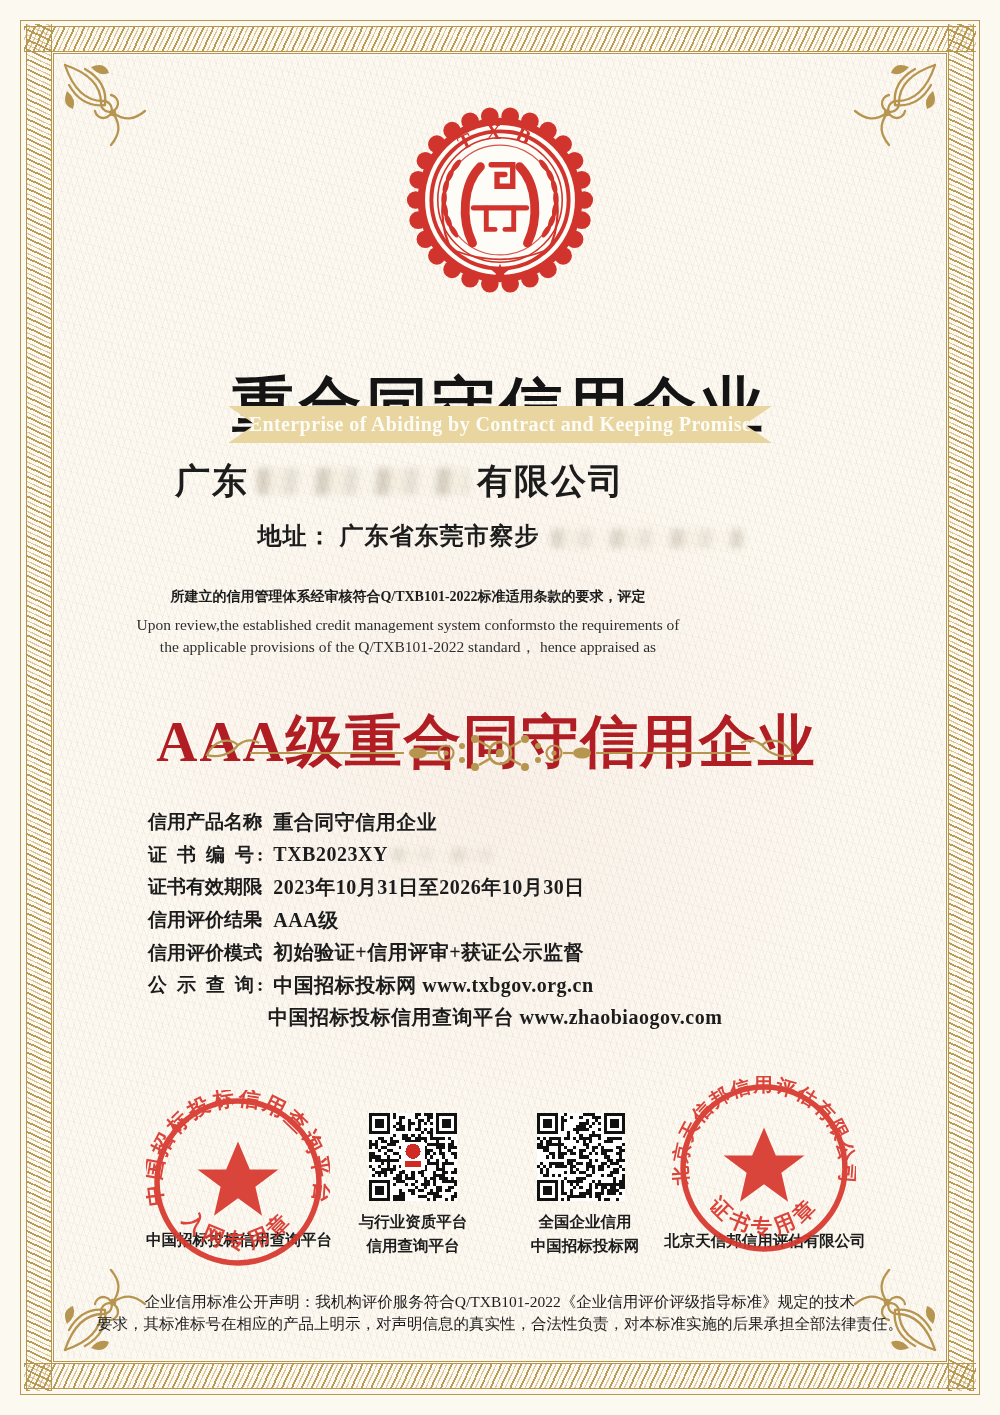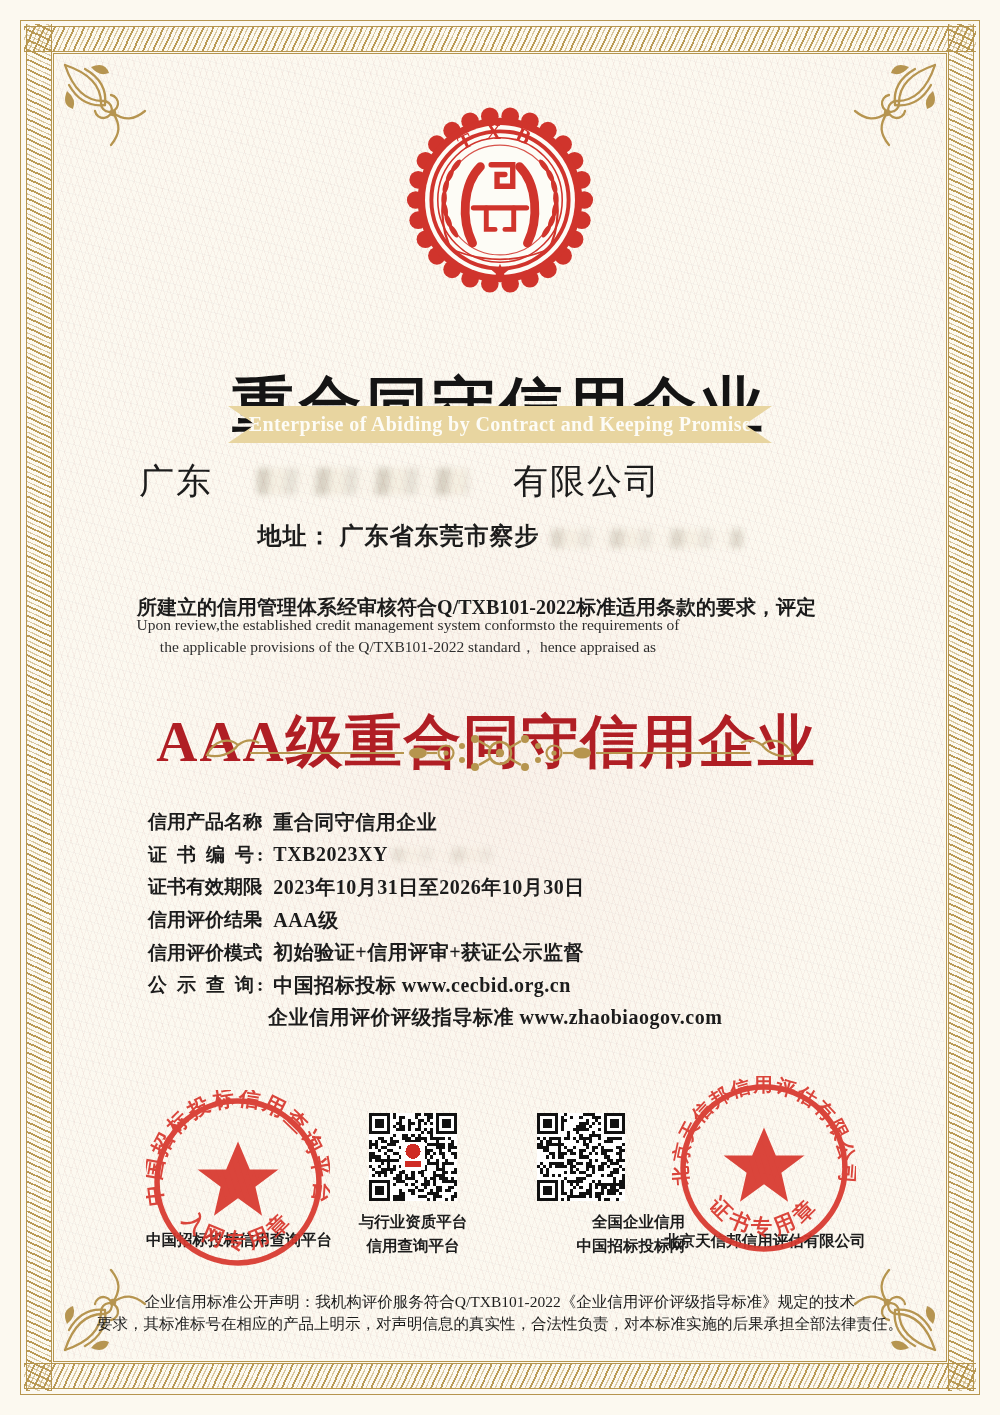--- a/index.html
+++ b/index.html
@@ -27,28 +27,28 @@
       repeating-linear-gradient(14deg,rgba(150,150,165,.055) 0 1px,transparent 1px 9px);}
   
   .seal{position:absolute;left:402px;top:102px;width:196px;height:196px;}
   .title{position:absolute;left:0;width:1000px;top:322px;text-align:center;font-size:62px;
          font-weight:bold;letter-spacing:5px;color:#141414;white-space:nowrap;}
   .banner{position:absolute;left:228px;top:406px;width:544px;height:37px;background:#e8d5a0;
           clip-path:polygon(0% 0%,100% 0%,95% 50%,100% 100%,0% 100%,5% 50%);
           display:flex;align-items:center;justify-content:center;}
   .banner span{color:#fdfcf6;font-size:20px;font-weight:bold;letter-spacing:.4px;}
   .company{position:absolute;left:0;width:800px;top:458px;display:flex;justify-content:center;
-           align-items:center;font-size:35px;font-weight:normal;letter-spacing:2px;white-space:nowrap;gap:36px;}
+           align-items:center;font-size:35px;font-weight:bold;letter-spacing:2px;white-space:nowrap;}
   .redact{display:inline-block;border-radius:4px;filter:blur(3px);
           background:repeating-linear-gradient(95deg,rgba(125,112,85,.28) 0 13px,rgba(205,190,150,.14) 13px 29px,rgba(150,140,120,.2) 29px 41px,rgba(230,220,190,.08) 41px 60px);}
   .r-company{width:212px;height:27px;margin:0 8px;}
   .address{position:absolute;left:0;width:1000px;top:520px;text-align:center;font-size:24px;
            font-weight:bold;letter-spacing:1px;white-space:nowrap;}
   .r-address{width:192px;height:19px;vertical-align:middle;margin-left:4px;opacity:.8;}
-  .stmt-zh{position:absolute;left:0;width:816px;top:574px;text-align:right;font-size:20px;font-weight:bold;}
+  .stmt-zh{position:absolute;left:0;width:816px;top:574px;text-align:center;font-size:14px;font-weight:bold;}
   .stmt-en{position:absolute;left:0;width:816px;text-align:center;font-size:15.5px;color:#2e2e2e;}
   .en1{top:600px;} .en2{top:621px;}
   .grade{position:absolute;left:0;width:957px;top:657px;text-align:center;font-size:57px;
          font-weight:bold;letter-spacing:2px;color:#b01e24;white-space:nowrap;padding-left:8px;}
   .divider{position:absolute;left:200px;top:731px;width:600px;height:44px;}
   
   .fields{position:absolute;left:148px;top:806px;width:720px;}
   .frow{height:32.6px;display:flex;align-items:center;font-weight:bold;}
   .jlabel{display:inline-flex;justify-content:space-between;width:106px;font-size:19px;}
   .colon{margin:0 10px 0 3px;font-size:19px;}
@@ -57,21 +57,21 @@
   .extra{padding-left:120px;font-size:18.5px;}
   
   .stamp{position:absolute;width:184px;height:184px;z-index:3;opacity:.93;}
   .st1{left:146px;top:1090px;} .st2{left:672px;top:1076px;}
   .stamp text{font-weight:bold;fill:#d8382e;font-family:"Liberation Serif","DejaVu Serif",serif;}
   .qr{position:absolute;width:88px;height:88px;z-index:2;}
   .qr1{left:369px;top:1113px;} .qr2{left:537px;top:1113px;}
   .cap{position:absolute;text-align:center;font-weight:bold;font-size:15.5px;z-index:1;white-space:nowrap;}
   .cap-st1{left:99px;top:1230px;width:280px;}
   .cap-qr1{left:313px;top:1210px;width:200px;line-height:24px;}
-  .cap-qr2{left:485px;top:1210px;width:200px;line-height:24px;text-align:right;}
+  .cap-qr2{left:485px;top:1210px;width:200px;line-height:24px;}
   .cap-st2{left:610px;top:1231px;width:310px;}
   .declaration{position:absolute;left:80px;top:1291px;width:840px;text-align:center;
                font-size:15.5px;font-weight:normal;line-height:22px;}
 </style>
 </head>
 <body>
 
 <div class="page">
 
   <div class="frame-outer"></div>
@@ -286,24 +286,24 @@
       <span class="fval">初始验证+信用评审+获证公示监督</span>
     </div>
     <div class="frow">
       <span class="jlabel">
           <span>公</span>
           <span>示</span>
           <span>查</span>
           <span>询</span>
         </span>
       <span class="colon">:</span>
-      <span class="fval">中国招标投标 www.cecbid.org.cn</span>
+      <span class="fval">中国招标投标网 www.txbgov.org.cn</span>
     </div>
     <div class="frow extra">
-      <span class="fval">企业信用评价评级指导标准 www.zhaobiaogov.com</span>
+      <span class="fval">中国招标投标信用查询平台 www.zhaobiaogov.com</span>
     </div>
   </div>
 
   <svg class="stamp st1" viewBox="-100 -100 200 200">
     <circle r="88" fill="none" stroke="#d8382e" stroke-width="6"></circle>
     <defs>
       <path id="s1t" d="M -70,47 A 84,84 0 1 1 70,47"></path>
       <path id="s1b" d="M -53,49 A 72,72 0 0 0 53,49"></path>
     </defs>
     <polygon fill="#d8382e" points="0,-44 12.9,-13.6 44,-13.6 18.9,5.2 26.1,36.6 0,17.6 -26.1,36.6 -18.9,5.2 -44,-13.6 -12.9,-13.6"></polygon>

